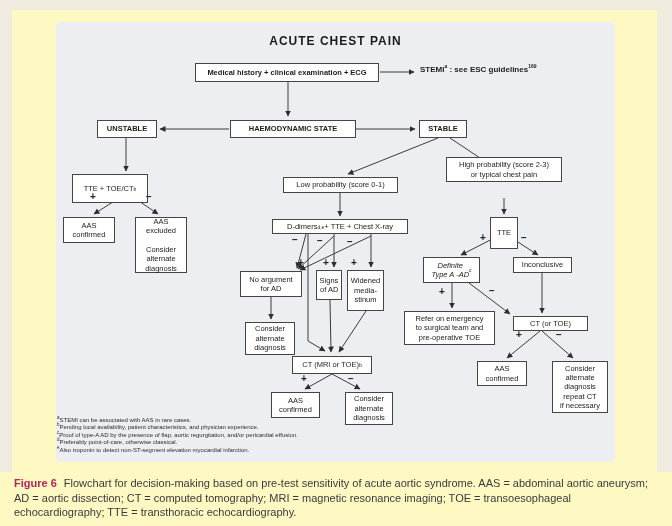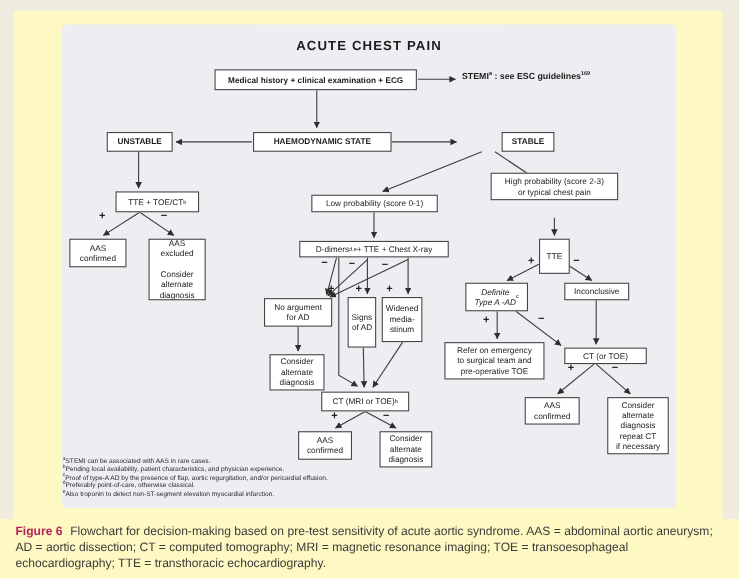--- a/index.html
+++ b/index.html
@@ -80,37 +80,37 @@
       <line x1="540" y1="331" x2="507" y2="358" marker-end="url(#ah)"></line>
       <line x1="542" y1="331" x2="573" y2="358" marker-end="url(#ah)"></line>
     </g>
   </svg>
 
   <div class="node bold" style="left:195px;top:63px;width:184px;height:19px;">Medical history + clinical examination + ECG</div>
   <div class="free" style="left:420px;top:65px;"><span>STEMI</span><sup class="fn">a</sup><span> : see ESC guidelines</span><sup class="fn">169</sup></div>
 
   <div class="node bold" style="left:97px;top:120px;width:60px;height:18px;">UNSTABLE</div>
   <div class="node bold" style="left:230px;top:120px;width:126px;height:18px;">HAEMODYNAMIC STATE</div>
-  <div class="node bold" style="left:419px;top:120px;width:48px;height:18px;margin-left:37px;">STABLE</div>
+  <div class="node bold" style="left:419px;top:120px;width:48px;height:18px;">STABLE</div>
 
-  <div class="node" style="left:105px;top:174px;width:76px;height:19px;"><span>TTE + TOE/CT</span><sup class="fn">b</sup></div>
+  <div class="node" style="left:72px;top:174px;width:76px;height:29px;"><span>TTE + TOE/CT</span><sup class="fn">b</sup></div>
   <div class="node" style="left:63px;top:217px;width:52px;height:26px;">AAS
 confirmed</div>
   <div class="node" style="left:135px;top:217px;width:52px;height:56px;">AAS
 excluded
 
 Consider
 alternate
 diagnosis</div>
 
   <div class="node" style="left:283px;top:177px;width:115px;height:16px;">Low probability (score 0-1)</div>
   <div class="node" style="left:272px;top:219px;width:136px;height:15px;"><span>D-dimers</span><sup class="fn">d,e</sup><span> + TTE + Chest X-ray</span></div>
   <div class="node" style="left:240px;top:271px;width:62px;height:26px;">No argument
 for AD</div>
-  <div class="node" style="left:316px;top:270px;width:26px;height:46px;text-align:right;">Signs
+  <div class="node" style="left:316px;top:270px;width:26px;height:30px;text-align:right;">Signs
 of AD</div>
   <div class="node" style="left:347px;top:270px;width:37px;height:41px;">Widened
 media-
 stinum</div>
   <div class="node" style="left:245px;top:322px;width:50px;height:33px;">Consider
 alternate
 diagnosis</div>
   <div class="node" style="left:292px;top:356px;width:80px;height:18px;"><span>CT (MRI or TOE)</span><sup class="fn">b</sup></div>
   <div class="node" style="left:271px;top:392px;width:49px;height:26px;">AAS
 confirmed</div>

